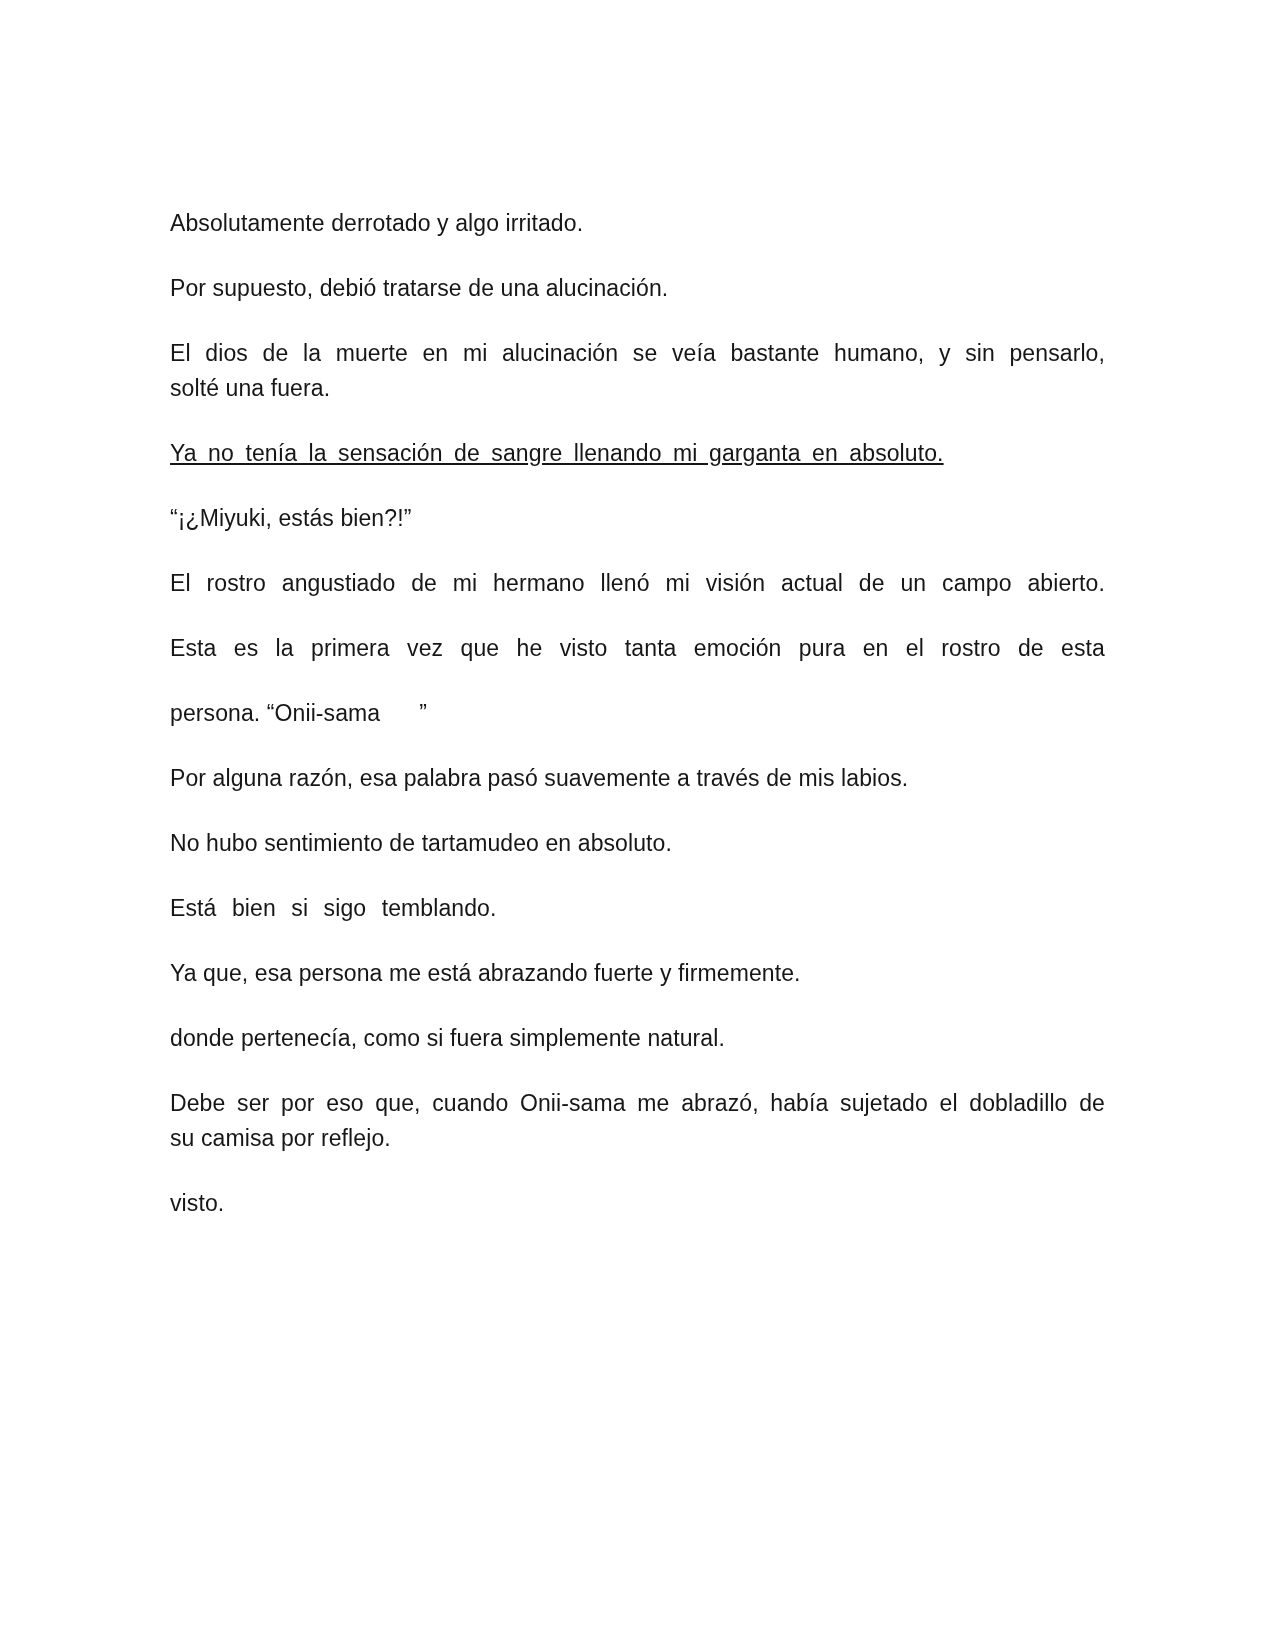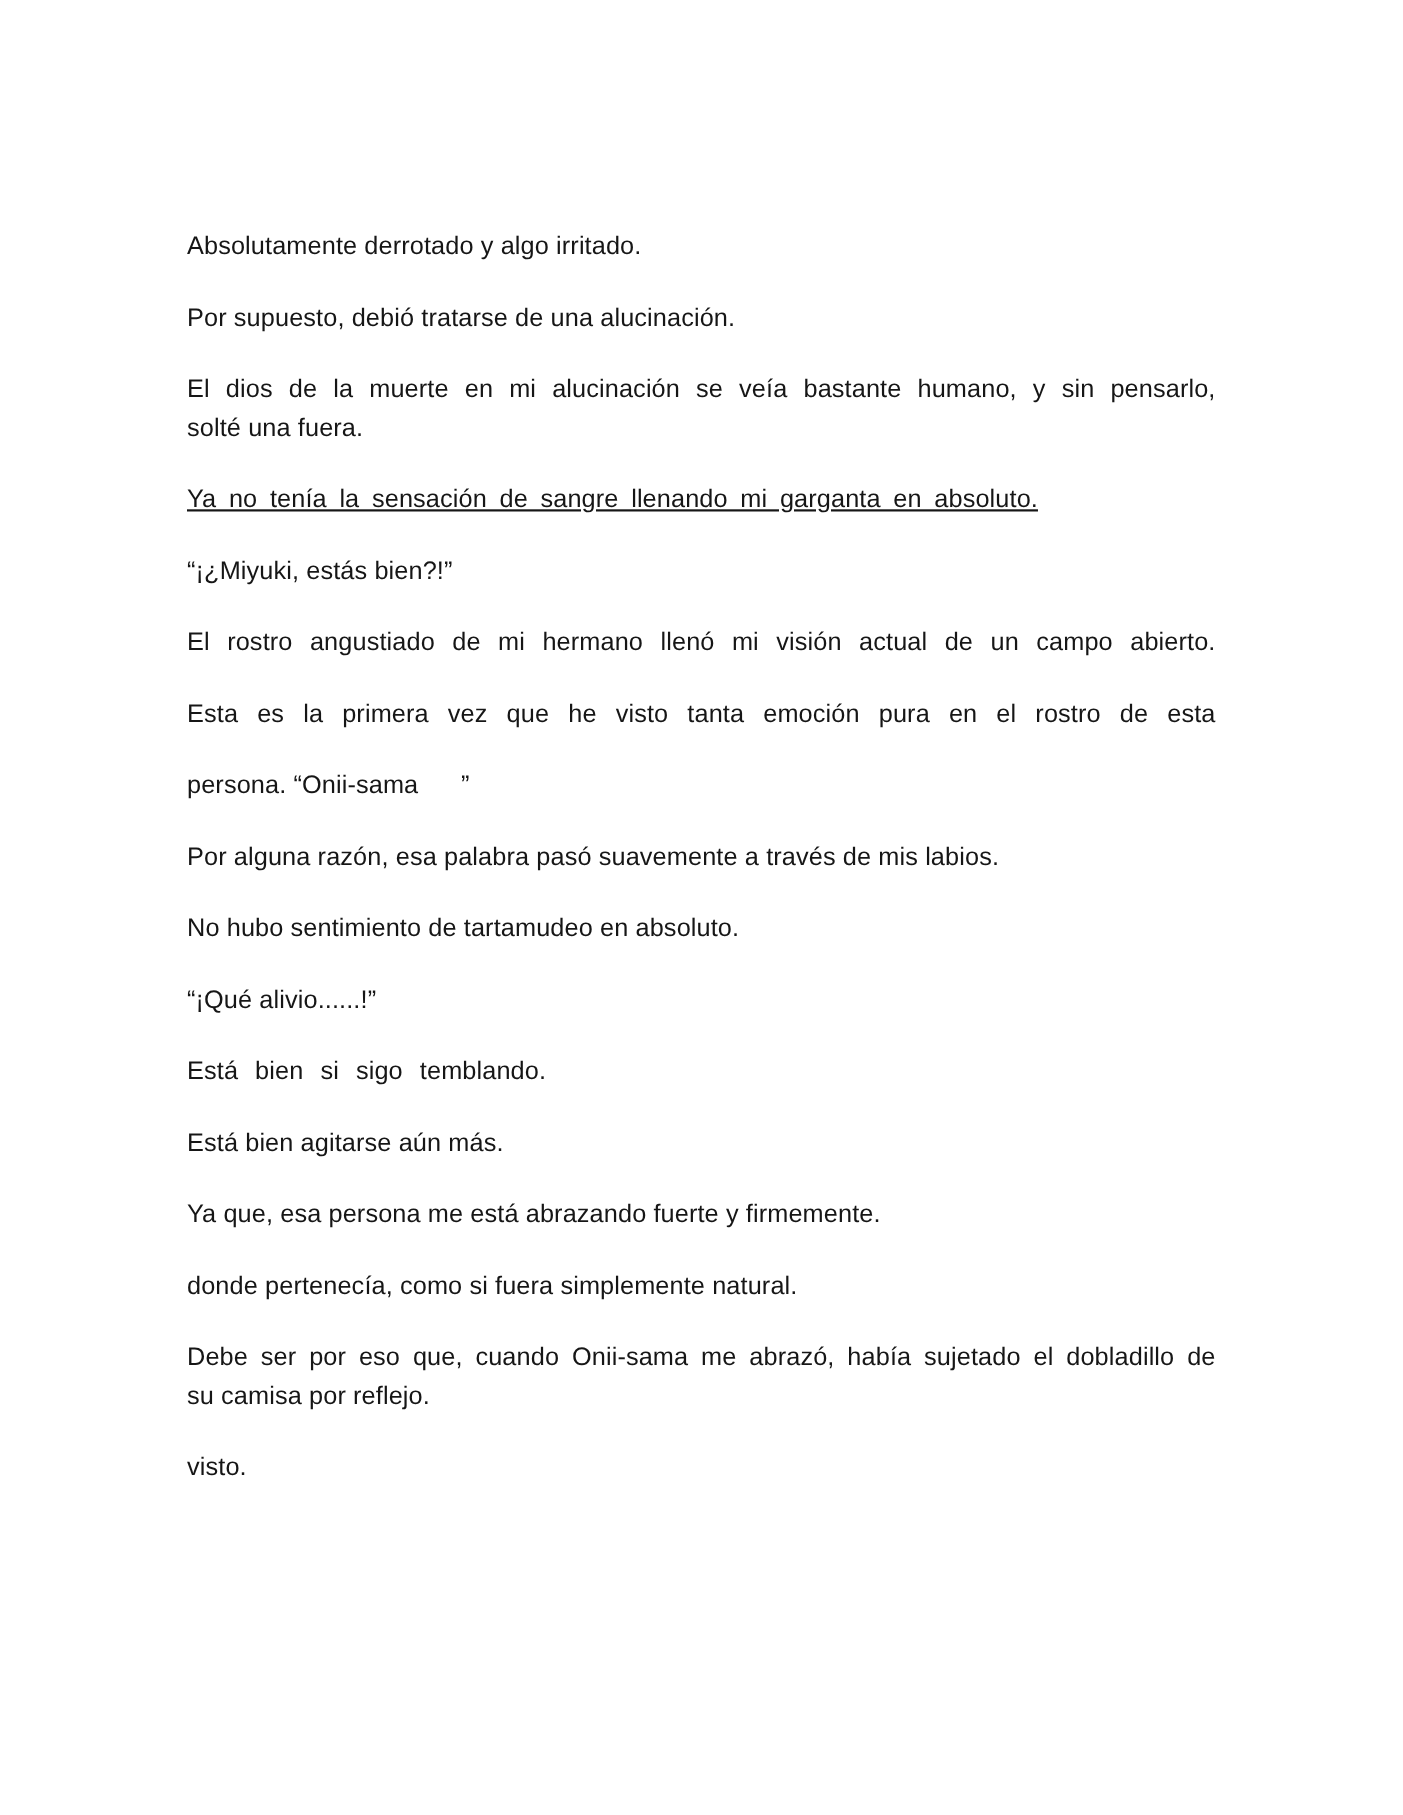--- a/index.html
+++ b/index.html
@@ -69,27 +69,21 @@
     <div class="para">
       <div class="line">persona. “Onii-sama&nbsp;&nbsp;&nbsp;&nbsp;&nbsp;&nbsp;”</div>
     </div>
     <div class="para">
       <div class="line">Por alguna razón, esa palabra pasó suavemente a través de mis labios.</div>
     </div>
     <div class="para">
       <div class="line">No hubo sentimiento de tartamudeo en absoluto.</div>
     </div>
     <div class="para">
-      <div class="line">“¡Qué alivio......!”</div>
-    </div>
-    <div class="para">
       <div class="line wider">Está bien si sigo temblando.</div>
-    </div>
-    <div class="para">
-      <div class="line">Está bien agitarse aún más.</div>
     </div>
     <div class="para">
       <div class="line">Ya que, esa persona me está abrazando fuerte y firmemente.</div>
     </div>
     <div class="para">
       <div class="line">donde pertenecía, como si fuera simplemente natural.</div>
     </div>
     <div class="para">
       <div class="line just">Debe ser por eso que, cuando Onii-sama me abrazó, había sujetado el dobladillo de</div>
       <div class="line">su camisa por reflejo.</div>

